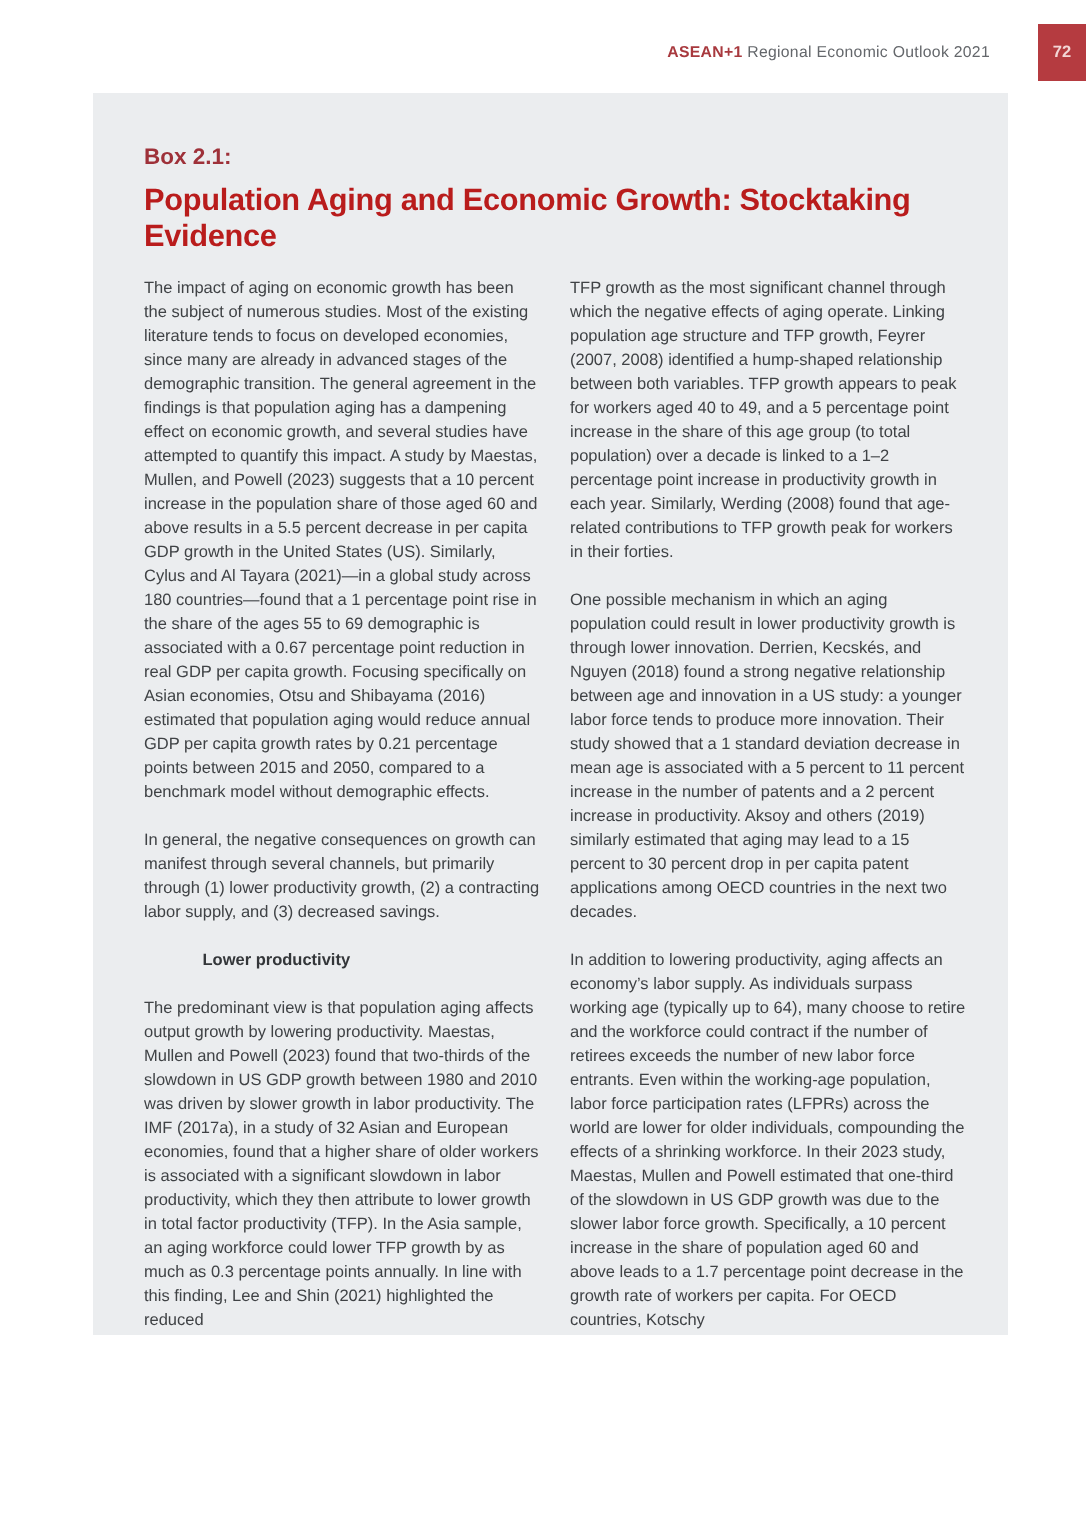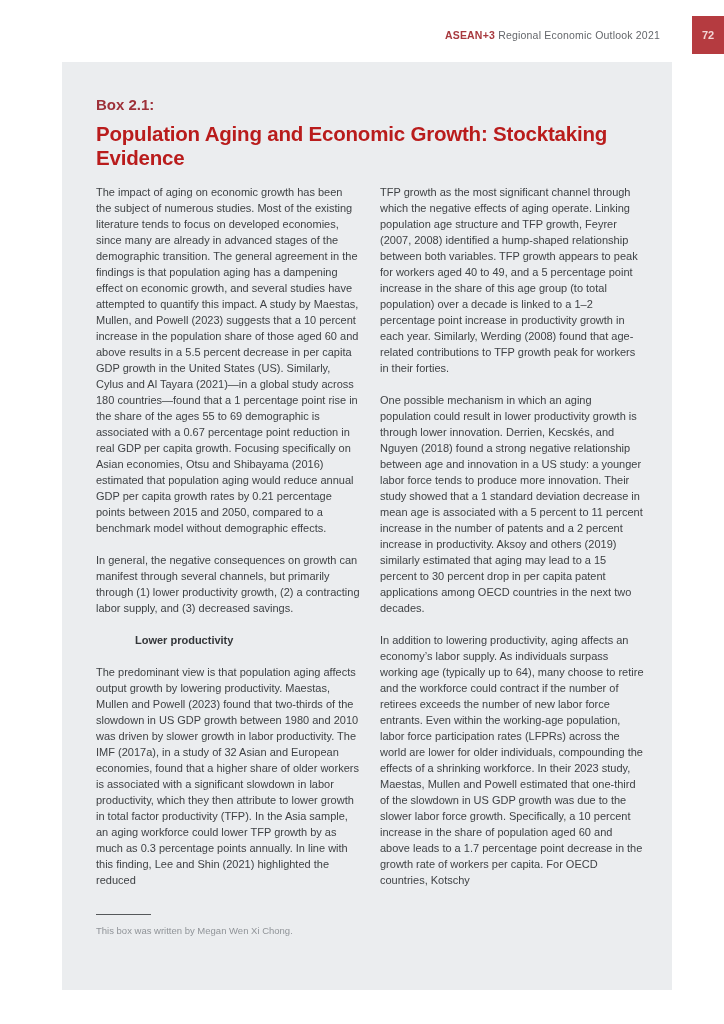--- a/index.html
+++ b/index.html
@@ -37,21 +37,21 @@
     font-size: 11px;
     font-weight: bold;
     display: flex;
     align-items: center;
     justify-content: center;
   }
   
   .box {
     position: absolute;
     left: 62px; top: 62px;
-    width: 610px; height: 928px;
+    width: 610px; height: 828px;
     background: #ebedef;
     padding: 34px 28px 0 34px;
   }
   .box-label {
     color: #9e3139;
     font-size: 15px;
     font-weight: bold;
     line-height: 18px;
   }
   .box-title {
@@ -100,21 +100,21 @@
     font-size: 9.5px;
     line-height: 13px;
     color: #909498;
   }
 </style>
 </head>
 <body>
 
 <div class="page-header">
   <div class="header-text">
-    <span class="header-brand">ASEAN+3</span><span> Regional Economic Outlook 2021</span>
+    <span class="header-brand">ASEAN+1</span><span> Regional Economic Outlook 2021</span>
   </div>
   <div class="page-badge">72</div>
 </div>
 
 <div class="box">
   <div class="box-label">Box 2.1:</div>
   <div class="box-title">Population Aging and Economic Growth: Stocktaking Evidence</div>
 
   <div class="columns">
     <div class="col">
@@ -123,17 +123,13 @@
       <div class="col-heading">Lower productivity</div>
       <p>The predominant view is that population aging affects output growth by lowering productivity. Maestas, Mullen and Powell (2023) found that two-thirds of the slowdown in US GDP growth between 1980 and 2010 was driven by slower growth in labor productivity. The IMF (2017a), in a study of 32 Asian and European economies, found that a higher share of older workers is associated with a significant slowdown in labor productivity, which they then attribute to lower growth in total factor productivity (TFP). In the Asia sample, an aging workforce could lower TFP growth by as much as 0.3 percentage points annually. In line with this finding, Lee and Shin (2021) highlighted the reduced</p>
     </div>
     <div class="col">
       <p>TFP growth as the most significant channel through which the negative effects of aging operate. Linking population age structure and TFP growth, Feyrer (2007, 2008) identified a hump-shaped relationship between both variables. TFP growth appears to peak for workers aged 40 to 49, and a 5 percentage point increase in the share of this age group (to total population) over a decade is linked to a 1–2 percentage point increase in productivity growth in each year. Similarly, Werding (2008) found that age-related contributions to TFP growth peak for workers in their forties.</p>
       <p>One possible mechanism in which an aging population could result in lower productivity growth is through lower innovation. Derrien, Kecskés, and Nguyen (2018) found a strong negative relationship between age and innovation in a US study: a younger labor force tends to produce more innovation. Their study showed that a 1 standard deviation decrease in mean age is associated with a 5 percent to 11 percent increase in the number of patents and a 2 percent increase in productivity. Aksoy and others (2019) similarly estimated that aging may lead to a 15 percent to 30 percent drop in per capita patent applications among OECD countries in the next two decades.</p>
       <p>In addition to lowering productivity, aging affects an economy’s labor supply. As individuals surpass working age (typically up to 64), many choose to retire and the workforce could contract if the number of retirees exceeds the number of new labor force entrants. Even within the working-age population, labor force participation rates (LFPRs) across the world are lower for older individuals, compounding the effects of a shrinking workforce. In their 2023 study, Maestas, Mullen and Powell estimated that one-third of the slowdown in US GDP growth was due to the slower labor force growth. Specifically, a 10 percent increase in the share of population aged 60 and above leads to a 1.7 percentage point decrease in the growth rate of workers per capita. For OECD countries, Kotschy</p>
     </div>
   </div>
 
-  <div class="footnote">
-    <div class="footnote-rule"></div>
-    <div class="footnote-text">This box was written by Megan Wen Xi Chong.</div>
-  </div>
 </div>
 
 </body></html>

